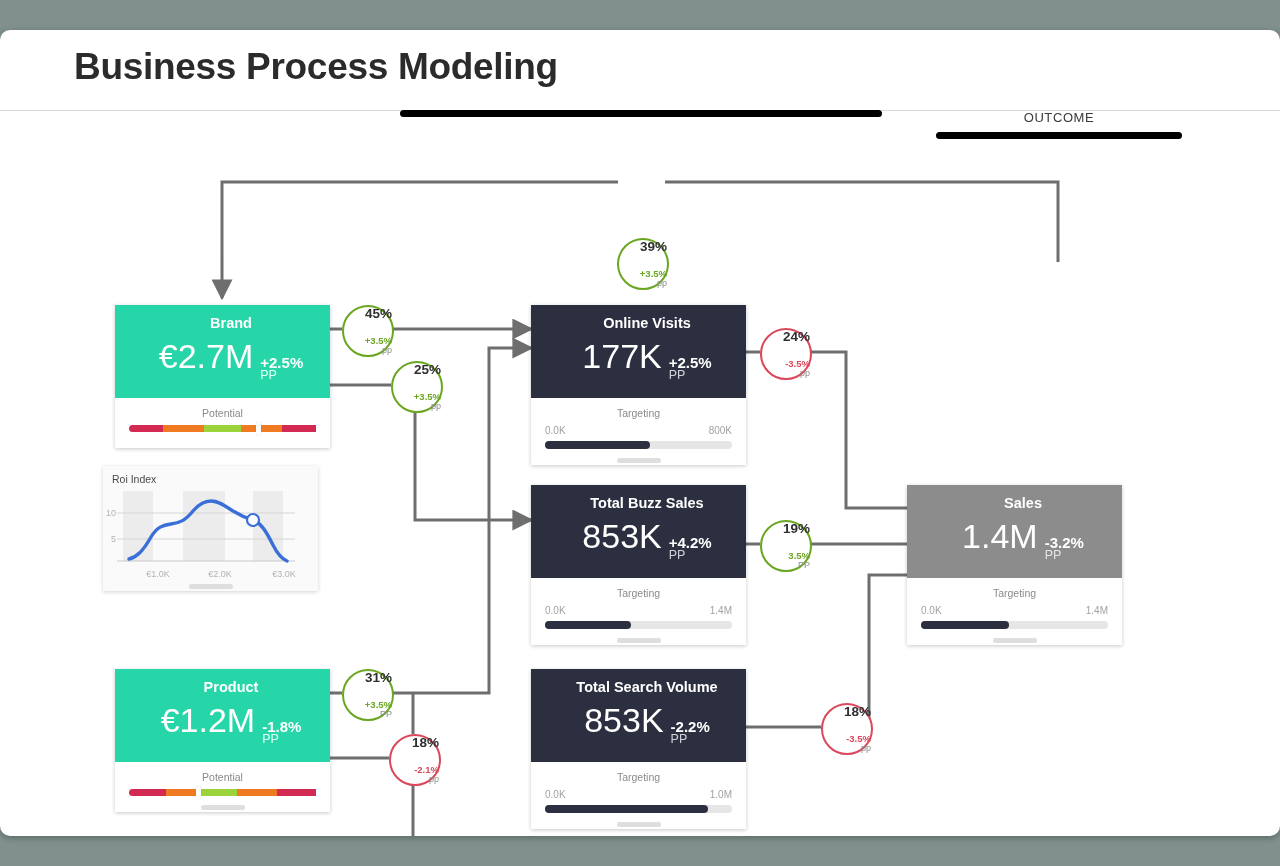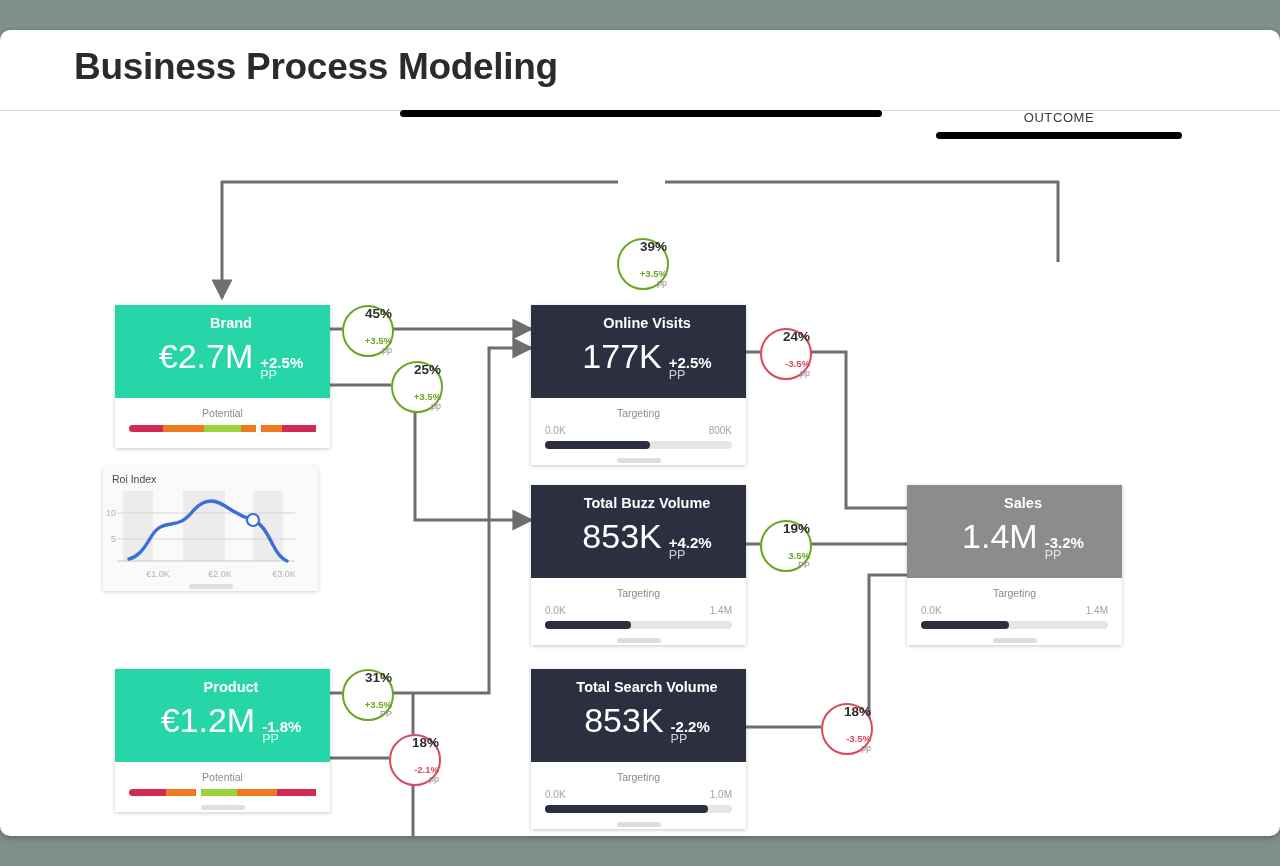--- a/index.html
+++ b/index.html
@@ -242,21 +242,21 @@
         </div>
         <div class="track">
           <div class="fill" style="width:56%"></div>
         </div>
         <div class="grip"></div>
       </div>
     </div>
 
     <div class="card dark" style="left:531px;top:375px;width:215px;">
       <div class="head">
-        <div class="name">Total Buzz Volume</div>
+        <div class="name">Total Buzz Sales</div>
         <div class="valrow">
           <span class="val">853K</span>
           <span class="delta">
             <span class="d1">+4.2%</span>
             <span class="d2">PP</span>
           </span>
         </div>
       </div>
       <div class="foot">
         <div class="cap">Targeting</div>

